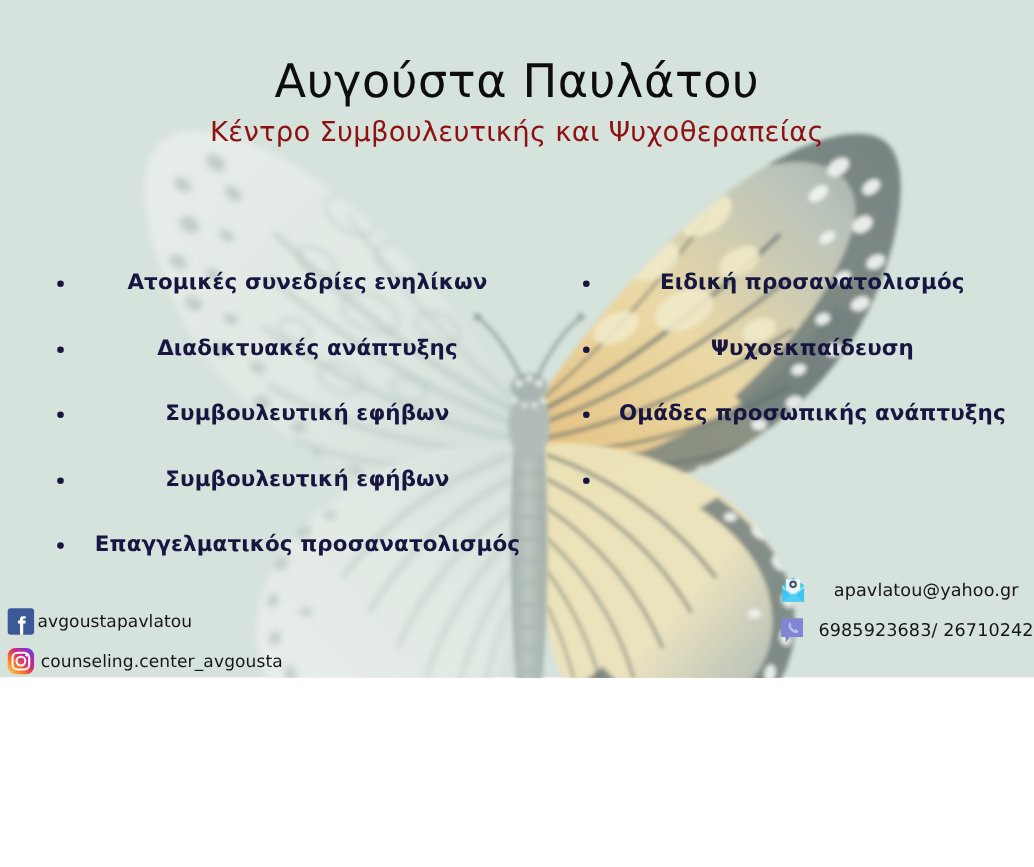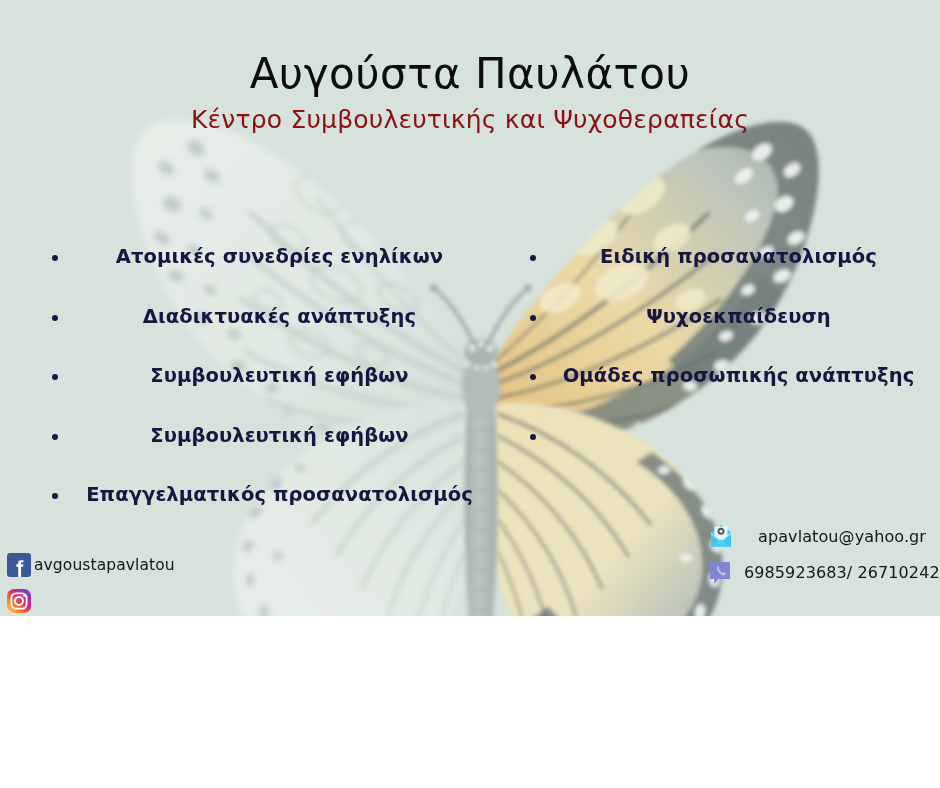--- a/index.html
+++ b/index.html
@@ -463,20 +463,21 @@
               <stop offset="58%" stop-color="#d62976"></stop>
               <stop offset="80%" stop-color="#962fbf"></stop>
               <stop offset="100%" stop-color="#4f5bd5"></stop>
             </linearGradient>
           </defs>
           <rect x="1" y="1" width="24" height="24" rx="7" fill="url(#igGrad)"></rect>
           <rect x="5.4" y="5.4" width="15.2" height="15.2" rx="4.6" fill="none" stroke="#ffffff" stroke-width="1.9"></rect>
           <circle cx="13" cy="13" r="4" fill="none" stroke="#ffffff" stroke-width="1.9"></circle>
           <circle cx="18.3" cy="7.7" r="1.25" fill="#ffffff"></circle>
         </svg>
+        <span class="contact-text gap-ig">counseling.center_avgousta</span>
       </div>
 
     </div>
 
     <div class="footer-right">
 
       <div class="contact-row">
         <svg class="ic" width="30" height="30" viewBox="0 0 30 30">
           <path d="M5 11 L15 4 L25 11 L25 26 L5 26 Z" fill="#3fc3ef"></path>
           <path d="M5 11 L15 19 L25 11 L25 13.5 L15 21.5 L5 13.5 Z" fill="#8fdcf6"></path>

